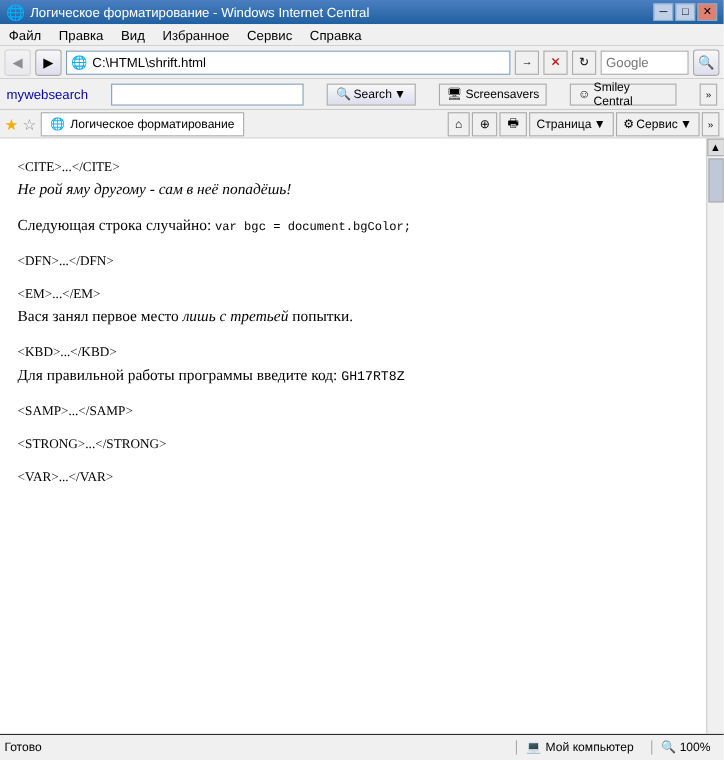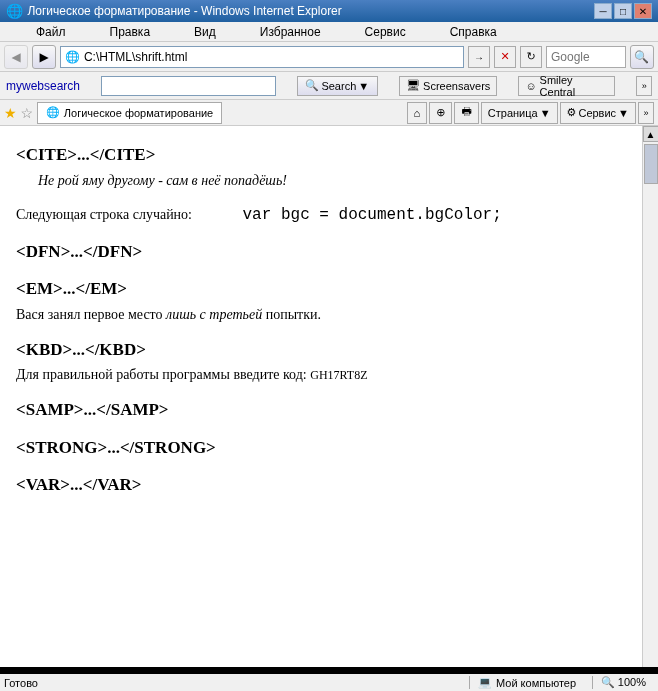--- a/index.html
+++ b/index.html
@@ -31,21 +31,21 @@
       background: #f0f0f0;
       border-bottom: 1px solid #ccc;
       height: 20px;
       display: flex;
       align-items: center;
       padding: 0 4px;
       font-size: 12px;
       font-family: Arial, sans-serif;
       gap: 8px;
     }
-    .menu-item { padding: 13px 4px; cursor: pointer; margin-left: 28px; }
+    .menu-item { padding: 13px 4px; cursor: pointer; }
 
     
     .nav-bar {
       background: #f0f0f0;
       border-bottom: 1px solid #ccc;
       height: 30px;
       display: flex;
       align-items: center;
       padding: 0 4px;
       gap: 4px;
@@ -135,52 +135,52 @@
       display: flex;
       flex-direction: column;
       align-items: center;
     }
     .scroll-arrow { width: 16px; height: 16px; background: #ddd; border: 1px solid #aaa; display: flex; align-items: center; justify-content: center; font-size: 10px; cursor: pointer; }
     .scroll-thumb { width: 14px; height: 40px; background: #c0c8d8; border: 1px solid #aaa; margin-top: 2px; cursor: pointer; }
 
     
     .status-bar {
       background: #f0f0f0;
-      border-top: 7px solid #000000;
+      border-top: 1px solid #000000;
       height: 24px;
       display: flex;
       align-items: center;
       padding: 0 4px;
       font-family: Arial, sans-serif;
       font-size: 11px;
       gap: 8px;
     }
     .status-left { flex: 1; }
     .status-computer { display: flex; align-items: center; gap: 4px; padding: 0 8px; border-left: 1px solid #aaa; }
     .status-zoom { padding: 0 8px; border-left: 1px solid #aaa; }
 
     
-    .tag-label { font-family: 'Times New Roman', Times, serif; font-size: 17px; font-weight: bold; display: block; margin-top: 8px; margin-bottom: 2px; }
+    .tag-label { font-family: 'Times New Roman', Times, serif; font-size: 12px; font-weight: normal; display: block; margin-top: 8px; margin-bottom: 2px; }
     .content-section { margin-bottom: 12px; }
     .content p { margin: 0 0 0 0; }
-    code { font-family: 'Courier New', Courier, monospace; font-size: 16px; margin-left: 47px; }
+    code { font-family: 'Courier New', Courier, monospace; font-size: 11px; }
     em { font-style: italic; }
     strong { font-weight: bold; }
     var { font-style: italic; }
-    kbd { font-family: Liberation Serif, serif; font-size: 12px; text-align: center; }
+    kbd { font-family: Liberation Mono, monospace; font-size: 12px; text-align: center; }
     samp { font-family: 'Courier New', Courier, monospace; font-size: 12px; }
-    cite { font-style: italic; margin-left: 22px; }
+    cite { font-style: italic; }
     dfn { font-style: italic; }
   </style>
 </head>
 <body>
 
 <div class="title-bar">
   <span class="title-bar-icon">🌐</span>
-  <span class="title-bar-title">Логическое форматирование - Windows Internet Explorer</span>
+  <span class="title-bar-title">Логическое форматирование - Windows Internet Central</span>
   <div class="title-bar-buttons">
     <div class="title-btn">─</div>
     <div class="title-btn">□</div>
     <div class="title-btn close">✕</div>
   </div>
 </div>
 
 <div class="menu-bar">
   <span class="menu-item">Файл</span>
   <span class="menu-item">Правка</span>

